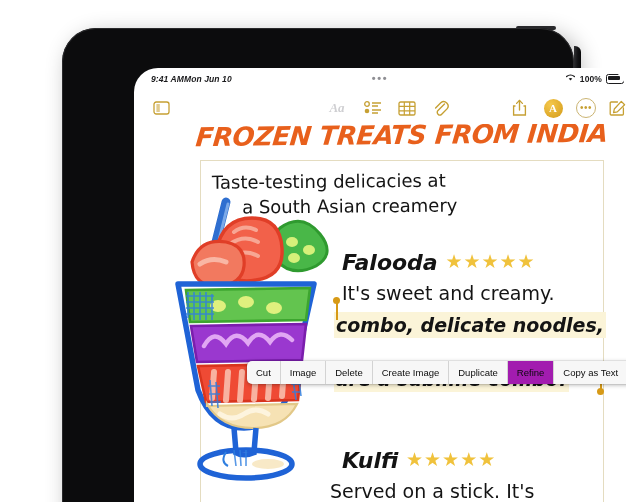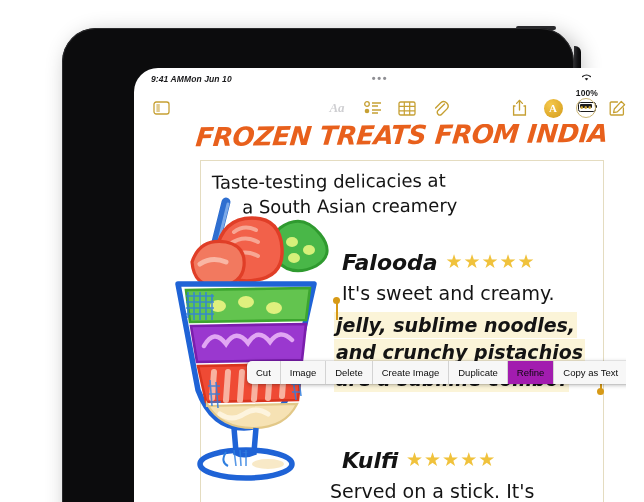--- a/index.html
+++ b/index.html
@@ -40,21 +40,21 @@
   
   #statusbar{
     position:absolute;left:0;top:0;width:492px;height:22px;
     display:flex;align-items:center;
     font-size:8.5px;color:#19191b;font-weight:bold;
     letter-spacing:.1px;
   }
   #sb-left{position:absolute;left:17px;top:6px;display:flex;gap:0;align-items:center;font-style:italic;}
   #sb-center{position:absolute;left:0;right:0;top:7px;text-align:center;
     font-size:11px;letter-spacing:1.6px;color:#8e8e93;line-height:6px;font-weight:bold;}
-  #sb-right{position:absolute;right:28px;top:5px;display:flex;gap:4px;align-items:center;flex-direction:column;}
+  #sb-right{position:absolute;right:2px;top:5px;display:flex;gap:4px;align-items:center;}
   .batt{
     width:16px;height:8px;border:1px solid #1c1c1e;border-radius:2.4px;
     position:relative;display:inline-block;
   }
   .batt::after{content:"";position:absolute;left:1px;top:1px;width:12px;height:4px;background:#1c1c1e;border-radius:1px;}
   .batt::before{content:"";position:absolute;right:-2.5px;top:2px;width:1.5px;height:3px;background:#1c1c1e;border-radius:0 1px 1px 0;}
 
   
   #toolbar{
     position:absolute;left:0;top:22px;width:492px;height:34px;
@@ -295,22 +295,22 @@
           <ellipse cx="104" cy="280" rx="16" ry="5" fill="#f6e2b4" opacity=".75"></ellipse>
         </svg>
       </div>
 
       <div class="sect" id="falooda">
         <span>Falooda</span>
         <span class="stars">★★★★★</span>
       </div>
       <div class="sect" id="falooda-line">It's sweet and creamy.</div>
       <div class="sect" id="falooda-body">
-        <span class="hl">jelly, sublime noodles,</span><br>
-        <span class="hl">and crunchy pistachios</span><br>
+        <span class="hl">combo, delicate noodles,</span><br>
+        <br>
         <span class="hl">are a sublime combo!</span>
       </div>
 
       <div class="sel-bar" style="left:202px;top:178px;height:18px;"></div>
       <div class="sel-h" style="left:199px;top:173px;"></div>
       <div class="sel-bar" style="left:466px;top:250px;height:18px;"></div>
       <div class="sel-h" style="left:463px;top:264px;"></div>
 
       <div class="sect" id="kulfi">
         <span>Kulfi</span>

